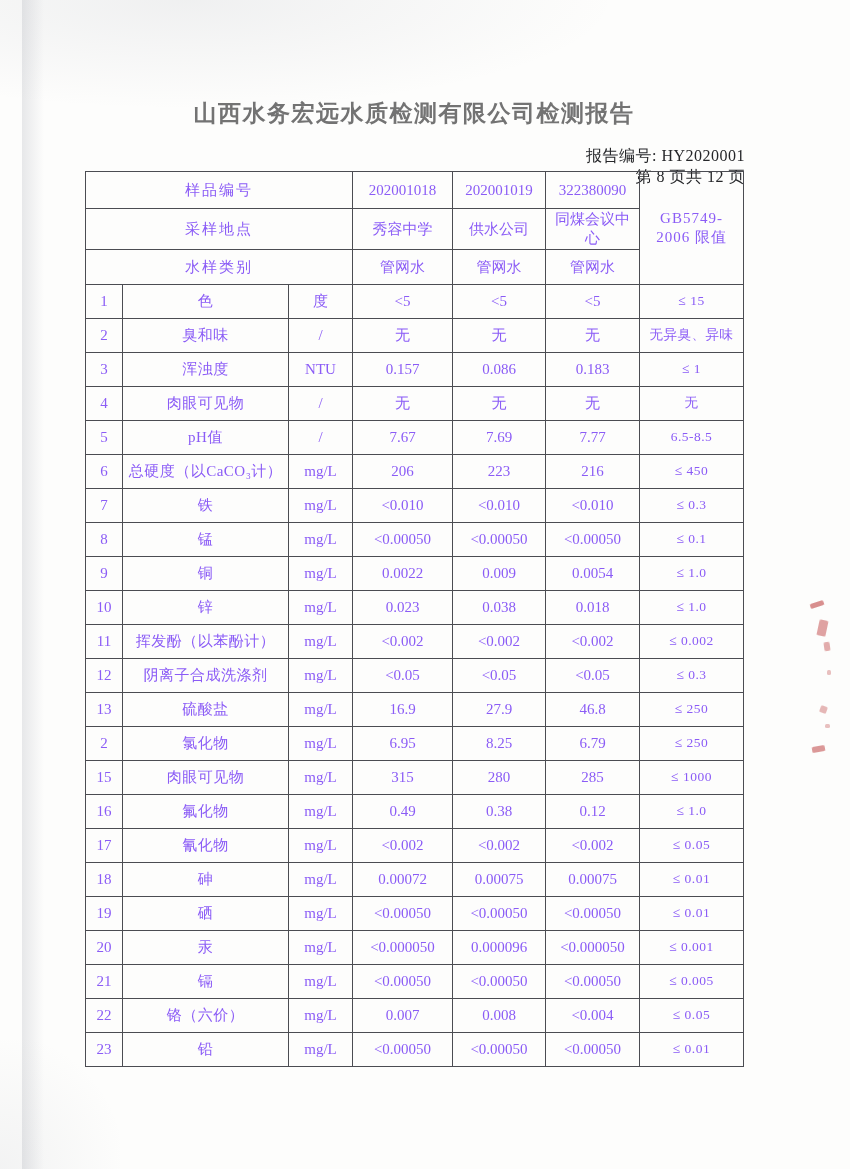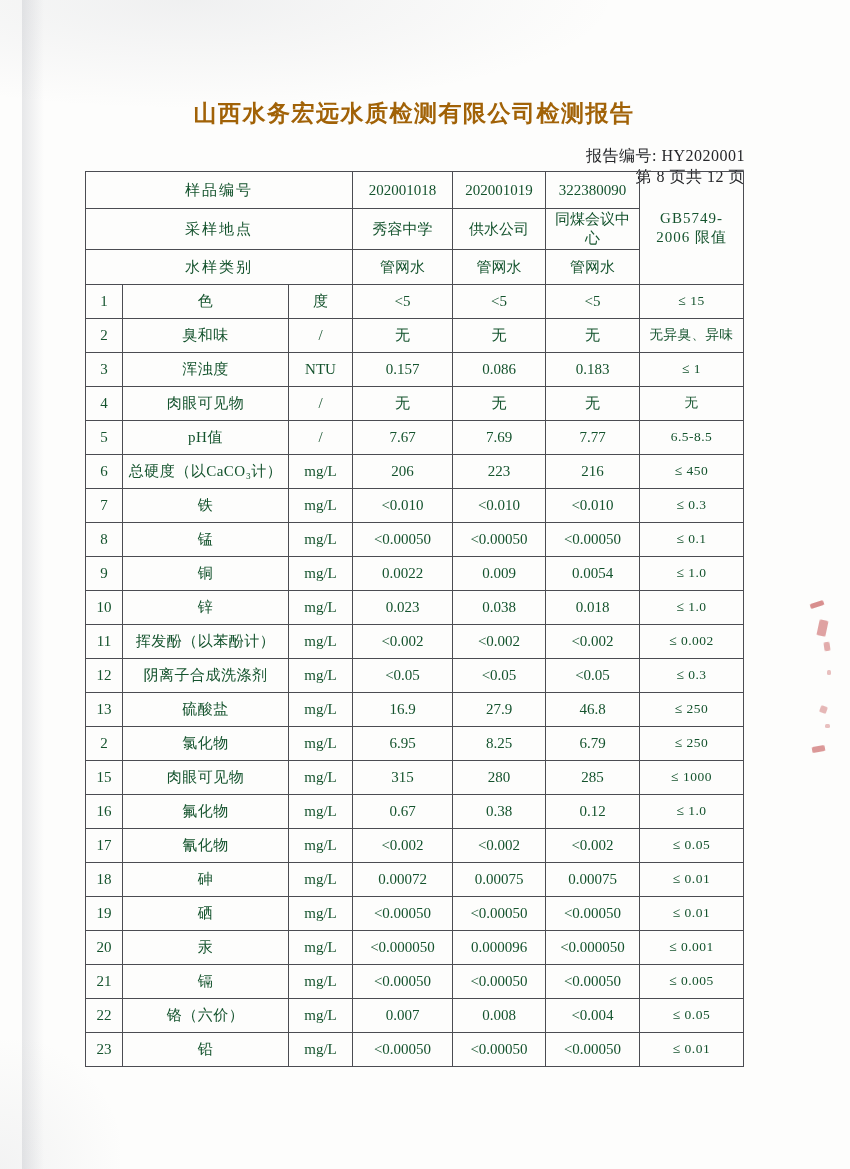--- a/index.html
+++ b/index.html
@@ -22,31 +22,31 @@
   }
   .edge-bottom{
     position:absolute;left:0;top:1040px;width:120px;height:129px;
     background:radial-gradient(ellipse at 0% 100%,rgba(120,125,140,0.08),rgba(120,125,140,0) 75%);
     pointer-events:none;
   }
   .title{
     position:absolute;top:98px;left:85px;width:658px;
     text-align:center;font-size:23px;font-weight:700;letter-spacing:1.5px;
     font-family:"Liberation Sans","DejaVu Sans",sans-serif;
-    color:#a16207;margin:0;
+    color:#737373;margin:0;
   }
   .meta{
     position:absolute;top:146px;left:85px;width:660px;
     display:flex;justify-content:space-between;align-items:flex-end;
     font-size:16px;color:#26272a;letter-spacing:0.5px;flex-direction:column;
   }
   table.report{
     position:absolute;top:171px;left:85px;width:658px;
     border-collapse:collapse;table-layout:fixed;
-    font-size:15px;color:#14532d;
+    font-size:15px;color:#8b5cf6;
   }
   table.report td{
     border:1px solid #4b4c52;
     text-align:center;vertical-align:middle;
     padding:1px 3px;line-height:1.25;
     overflow:hidden;
   }
   table.report{border:1.5px solid #434449;}
   tr.hdr1 td{height:34px;}
   tr.hdr2 td{height:38px;}
@@ -243,21 +243,21 @@
     <td class="c-unit">mg/L</td>
     <td class="c-val">315</td>
     <td class="c-val">280</td>
     <td class="c-val">285</td>
     <td class="c-limit">≤ 1000</td>
   </tr>
       <tr class="body-row">
     <td class="c-no">16</td>
     <td class="c-name">氟化物</td>
     <td class="c-unit">mg/L</td>
-    <td class="c-val">0.67</td>
+    <td class="c-val">0.49</td>
     <td class="c-val">0.38</td>
     <td class="c-val">0.12</td>
     <td class="c-limit">≤ 1.0</td>
   </tr>
       <tr class="body-row">
     <td class="c-no">17</td>
     <td class="c-name">氰化物</td>
     <td class="c-unit">mg/L</td>
     <td class="c-val">&lt;0.002</td>
     <td class="c-val">&lt;0.002</td>

